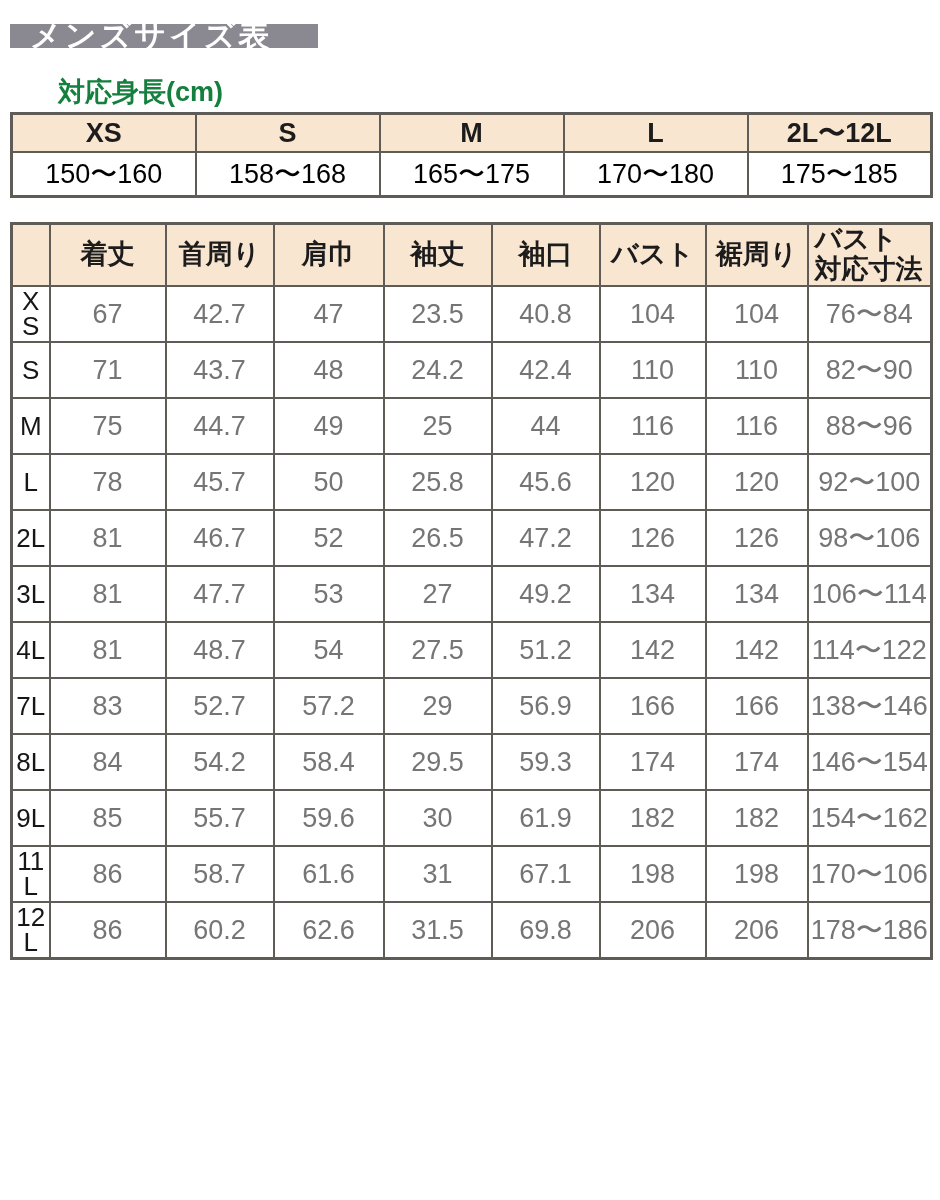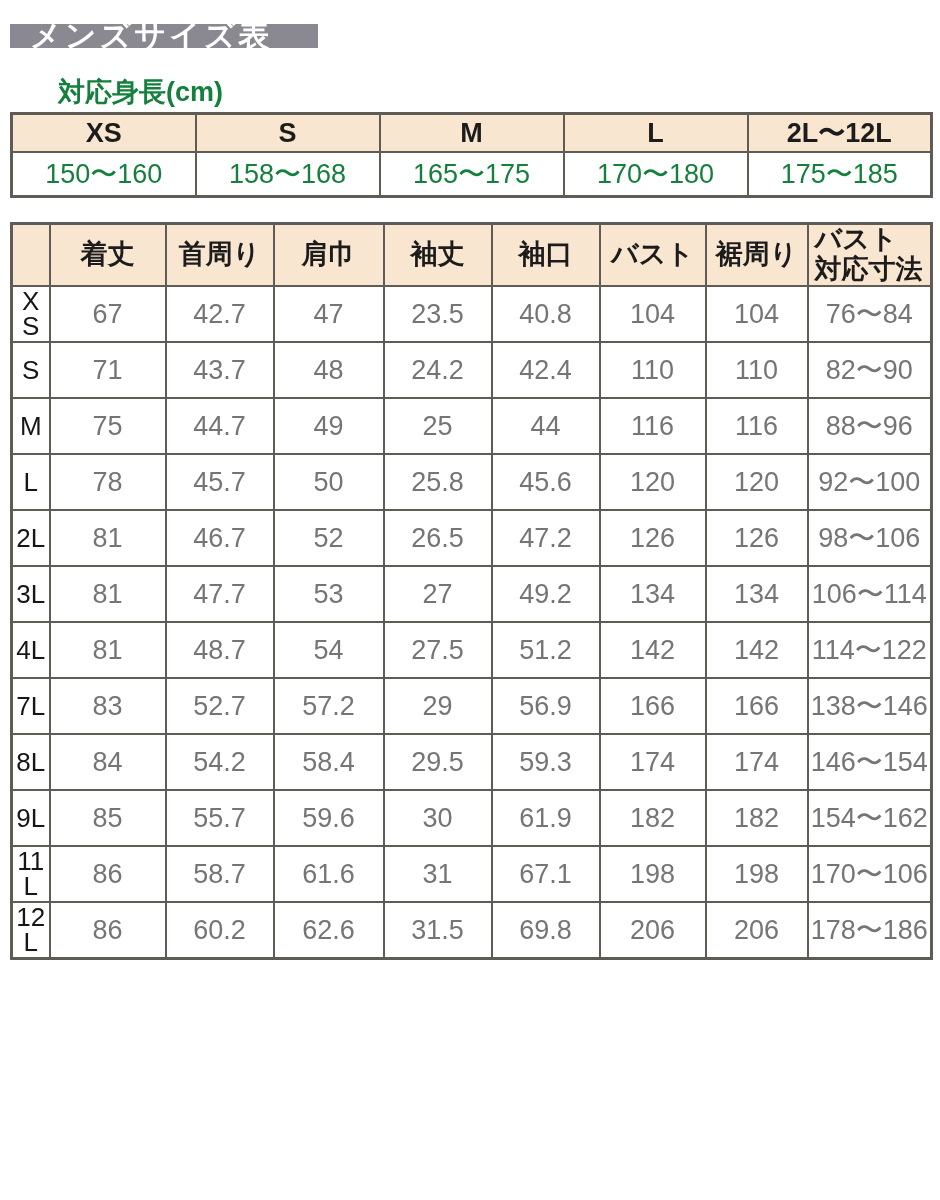--- a/index.html
+++ b/index.html
@@ -61,21 +61,21 @@
   }
   .height-table th {
     background: #f9e6d0;
     color: #1c1c1c;
     font-size: 27px;
     font-weight: bold;
     height: 31px;
   }
   .height-table td {
     background: #ffffff;
-    color: #15803d;
+    color: #000000;
     font-size: 27px;
     height: 42px;
   }
   .size-table {
     position: absolute;
     left: 10px;
     top: 222px;
     width: 920px;
     border: 3px solid #5f5c58;
   }

